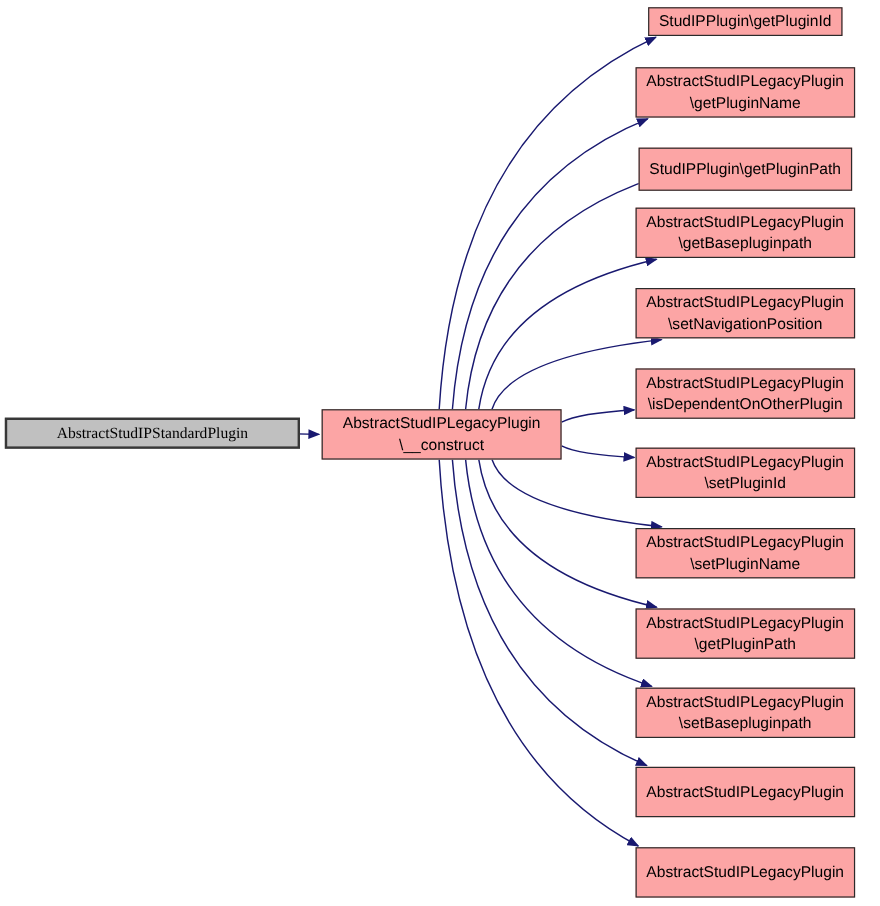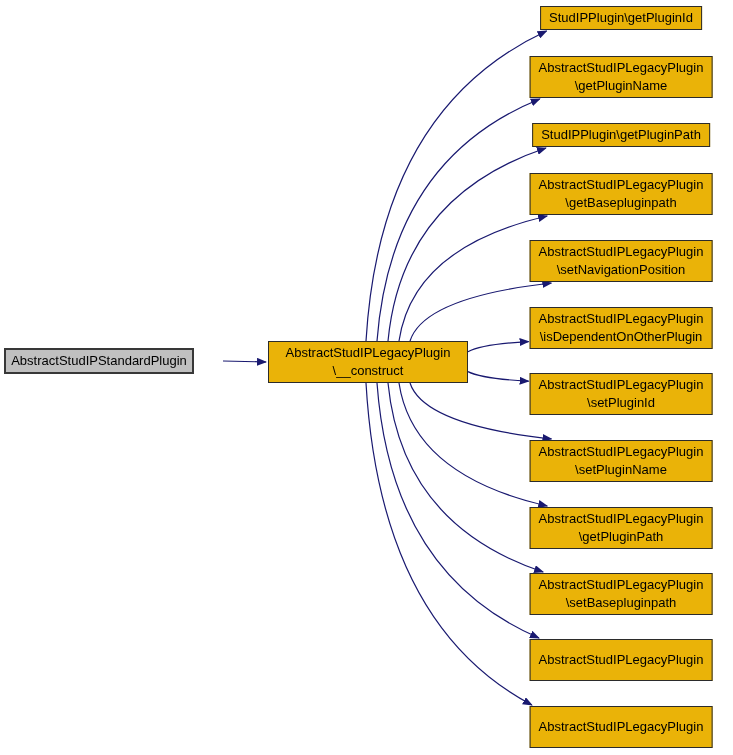--- a/index.html
+++ b/index.html
@@ -17,21 +17,21 @@
     width: 733px; height: 755px;
   }
   .edge {
     fill: none;
     stroke: #191970;
     stroke-width: 1.2px;
   }
   .node {
     position: absolute;
     box-sizing: border-box;
-    background: #eab308;
+    background: #fca5a5;
     border: 1px solid #2b2b2b;
     color: #000000;
     font-size: 13px;
     line-height: 18px;
     display: flex;
     flex-direction: column;
     align-items: center;
     justify-content: center;
     padding: 0 8px;
     white-space: nowrap;
@@ -66,39 +66,39 @@
       <path d="M 468 351.8 Q 482 344.15000000000003 528.609375 341.6" class="edge" marker-end="url(#arrow)"></path>
       <path d="M 468 371.6 Q 482 378.8 528.609375 381.2" class="edge" marker-end="url(#arrow)"></path>
       <path d="M 410 383 Q 424 425 551.421875 439" class="edge" marker-end="url(#arrow)"></path>
       <path d="M 399 383 Q 413 475.25 547.234375 506" class="edge" marker-end="url(#arrow)"></path>
       <path d="M 388 383 Q 402 524.75 543.109375 572" class="edge" marker-end="url(#arrow)"></path>
       <path d="M 377 383 Q 391 574.25 538.984375 638" class="edge" marker-end="url(#arrow)"></path>
       <path d="M 366 383 Q 380 624.5 531.90625 705" class="edge" marker-end="url(#arrow)"></path>
       <path d="M 223 361 L 266 362" class="edge" marker-end="url(#arrow)"></path>
     </svg>
 
-  <div class="node highlight" style="left:4px; top:348px; width:190px; height:26px;">
+  <div class="node highlight" style="left:4px; top:348px; width:246px; height:26px;font-family:Liberation Serif, serif;">
     <span>AbstractStudIPStandardPlugin</span>
   </div>
 
   <div class="node" style="left:268px; top:341px; width:200px; height:42px;">
     <span>AbstractStudIPLegacyPlugin</span>
     <span>\__construct</span>
   </div>
 
   <div class="node target" style="top:6px; height:24px;">
     <span>StudIPPlugin\getPluginId</span>
   </div>
 
   <div class="node target" style="top:56px; height:42px;">
     <span>AbstractStudIPLegacyPlugin</span>
     <span>\getPluginName</span>
   </div>
 
-  <div class="node target" style="top:123px; height:24px;">
+  <div class="node target" style="top:123px; height:36px;">
     <span>StudIPPlugin\getPluginPath</span>
   </div>
 
   <div class="node target" style="top:173px; height:42px;">
     <span>AbstractStudIPLegacyPlugin</span>
     <span>\getBasepluginpath</span>
   </div>
 
   <div class="node target" style="top:240px; height:42px;">
     <span>AbstractStudIPLegacyPlugin</span>

